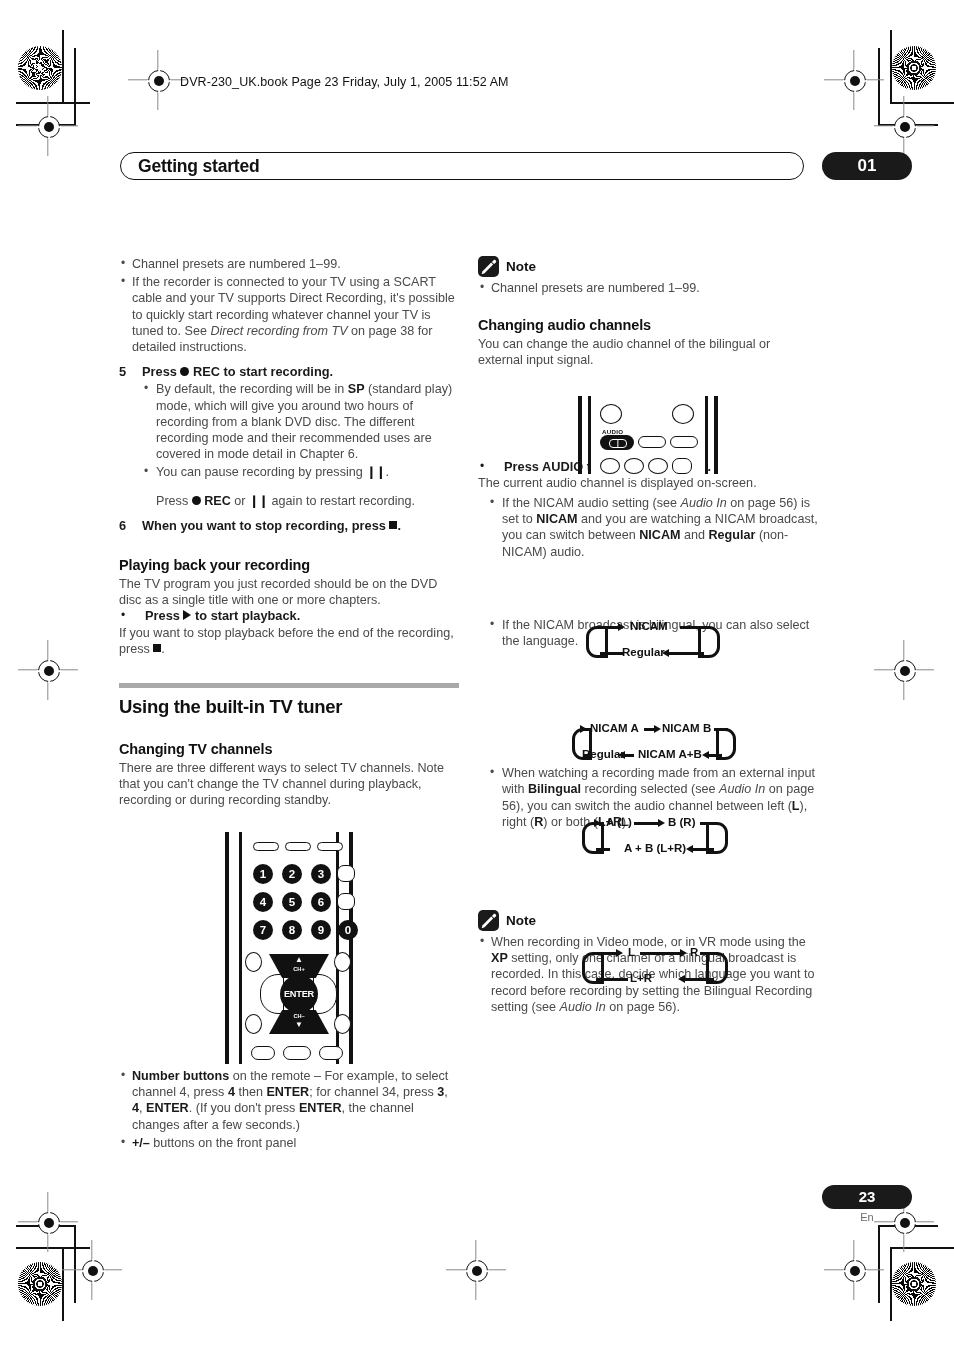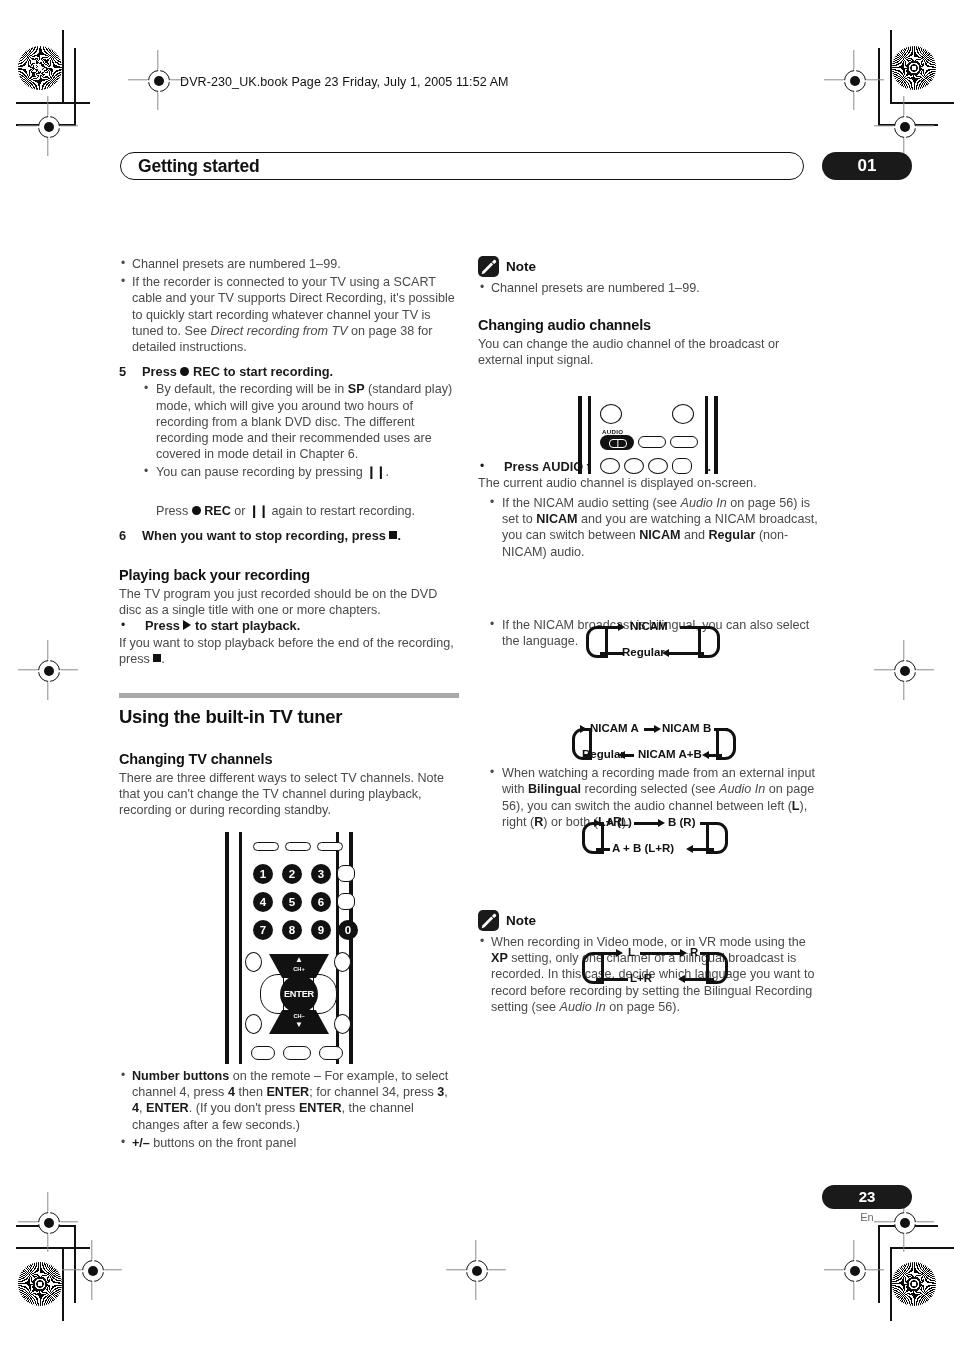--- a/index.html
+++ b/index.html
@@ -293,21 +293,21 @@
 
   <div class="step">
     <div class="n">5</div>
     <div class="t"><span>Press </span><span class="cir"></span><span> REC to start recording.</span></div>
   </div>
 
   <ul class="bul indent" style="margin-left:23px;">
     <li><span>By default, the recording will be in </span><b>SP</b><span> (standard play) mode, which will give you around two hours of recording from a blank DVD disc. The different recording mode and their recommended uses are covered in mode detail in Chapter 6.</span></li>
     <li>
       <span>You can pause recording by pressing </span><span class="pz">❙❙</span><span>.</span>
-      <div style="margin-top:22px;"><span>Press </span><span class="cir"></span><b> REC</b><span> or </span><span class="pz">❙❙</span><span> again to restart recording.</span></div>
+      <div style="margin-top:12px;"><span>Press </span><span class="cir"></span><b> REC</b><span> or </span><span class="pz">❙❙</span><span> again to restart recording.</span></div>
     </li>
   </ul>
 
   <div class="step">
     <div class="n">6</div>
     <div class="t"><span>When you want to stop recording, press </span><span class="sq"></span>.</div>
   </div>
 
   <h3 class="sub" style="margin-top:22px;">Playing back your recording</h3>
   <p class="body">The TV program you just recorded should be on the DVD disc as a single title with one or more chapters.</p>
@@ -387,21 +387,21 @@
         <path d="M4.1 16.2 L3.7 18.2 L5.6 17.7 Z" fill="#ffffff"></path>
       </svg>
     </div>
     <div class="notelabel">Note</div>
   </div>
   <ul class="bul">
     <li>Channel presets are numbered 1–99.</li>
   </ul>
 
   <h3 class="sub" style="margin-top:20px;">Changing audio channels</h3>
-  <p class="body">You can change the audio channel of the broadcast or external input signal.</p>
+  <p class="body">You can change the audio channel of the bilingual or external input signal.</p>
 
   <div style="height:90px;"></div>
 
   <div class="bulstep" style="margin-top:0;">Press AUDIO to change the audio.</div>
   <p class="body">The current audio channel is displayed on-screen.</p>
 
   <ul class="bul indent" style="margin-top:4px;margin-left:10px;">
     <li><span>If the NICAM audio setting (see </span><i class="it">Audio In</i><span> on page 56) is set to </span><b>NICAM</b><span> and you are watching a NICAM broadcast, you can switch between </span><b>NICAM</b><span> and </span><b>Regular</b><span> (non-NICAM) audio.</span></li>
   </ul>
 
@@ -483,21 +483,21 @@
   <div class="arw arw-l" style="left:52px;top:29px;"></div>
   <div class="bend bend-l" style="left:6px;top:6px;width:14px;height:26px;"></div>
   <div class="seg" style="left:18px;top:32px;width:6px;height:3px;"></div>
   <div class="seg" style="left:18px;top:6px;width:2px;height:3px;"></div>
   <div class="arw arw-r" style="left:14px;top:3px;"></div>
 </div>
 
 <div class="cyc" style="left:572px;top:816px;width:165px;height:46px;">
   <div class="lbl" style="left:34px;top:0px;">A (L)</div>
   <div class="lbl" style="left:96px;top:0px;">B (R)</div>
-  <div class="lbl" style="left:40px;top:26px;">A + B (L+R)</div>
+  <div class="lbl" style="left:52px;top:26px;">A + B (L+R)</div>
   <div class="seg" style="left:62px;top:6px;width:26px;height:3px;"></div>
   <div class="arw arw-r" style="left:86px;top:3px;"></div>
   <div class="seg" style="left:128px;top:6px;width:18px;height:3px;"></div>
   <div class="bend bend-r" style="left:134px;top:6px;width:16px;height:26px;"></div>
   <div class="seg" style="left:120px;top:32px;width:22px;height:3px;"></div>
   <div class="arw arw-l" style="left:114px;top:29px;"></div>
   <div class="bend bend-l" style="left:10px;top:6px;width:16px;height:26px;"></div>
   <div class="seg" style="left:24px;top:32px;width:14px;height:3px;"></div>
   <div class="seg" style="left:24px;top:6px;width:2px;height:3px;"></div>
   <div class="arw arw-r" style="left:22px;top:3px;"></div>

